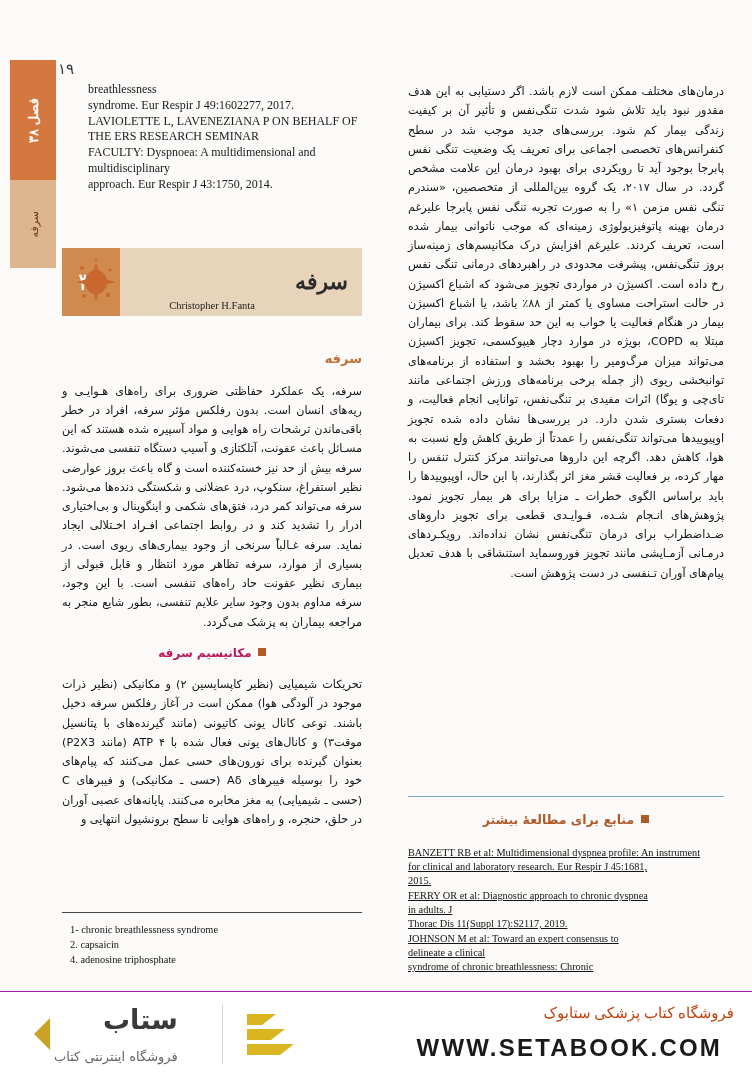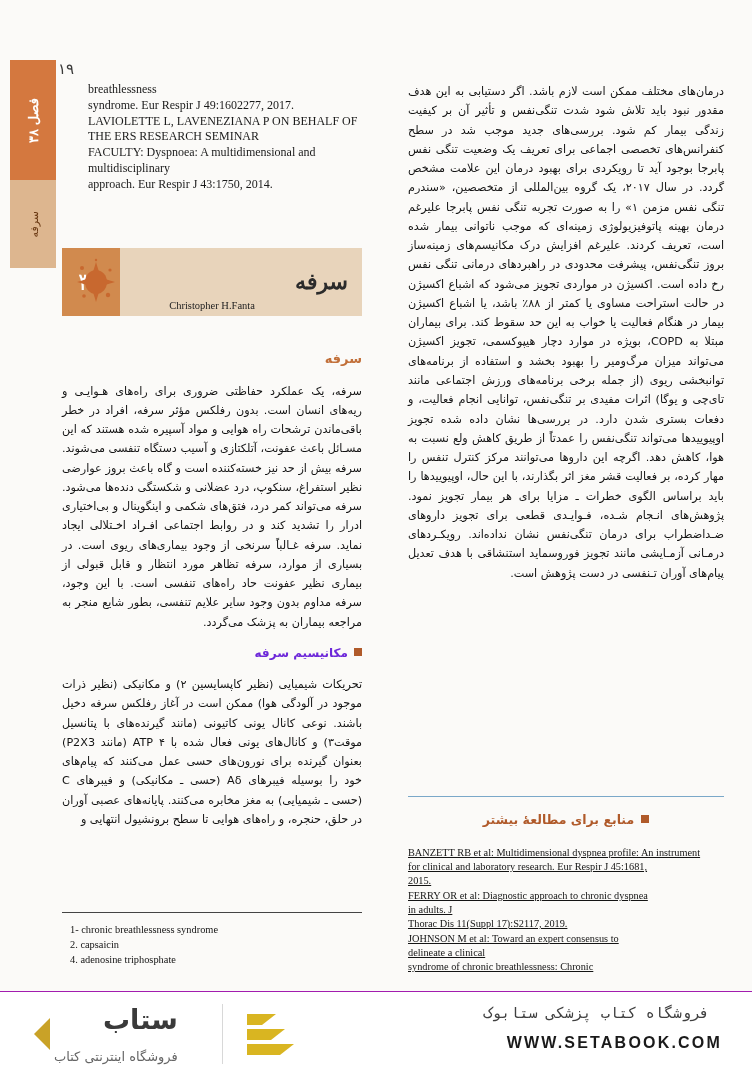--- a/index.html
+++ b/index.html
@@ -177,22 +177,22 @@
   .col-left .sec-title{
     font-size:13px;
     font-weight:bold;
     color:#c2703a;
     text-align:right;
     margin-bottom:4px;
   }
   .col-left .sub-title{
     font-size:12px;
     font-weight:bold;
-    color:#6d28d9;
-    text-align:right;
+    color:#be185d;
+    text-align:center;
     margin:9px 0 3px 0;
   }
   .col-left .sub-title .bullet{
     display:inline-block;
     width:8px;height:8px;
     background:#b05a2a;
     margin-left:6px;
     vertical-align:1px;
   }
   .rule-left{
@@ -255,31 +255,31 @@
     width:1px;height:60px;
     background:#d8d8d8;
   }
   .logo-mark{
     position:absolute;
     left:245px;top:20px;
     width:62px;height:46px;
   }
   .banner .shop-title{
     position:absolute;
-    right:43px;top:12px;
-    font-family:Liberation Mono, monospace;
+    right:18px;top:12px;
+    font-family:Liberation Serif, serif;
     font-size:15px;
-    color:#404040;
+    color:#c2410c;
     direction:rtl;
   }
   .banner .url{
     position:absolute;
     right:30px;top:42px;
     font-family:"Liberation Sans", sans-serif;
-    font-size:16px;
+    font-size:24px;
     font-weight:bold;
     letter-spacing:2.2px;
     color:#1a1a1a;
   }
 </style>
 </head>
 <body>
 
 <div class="page">
 

